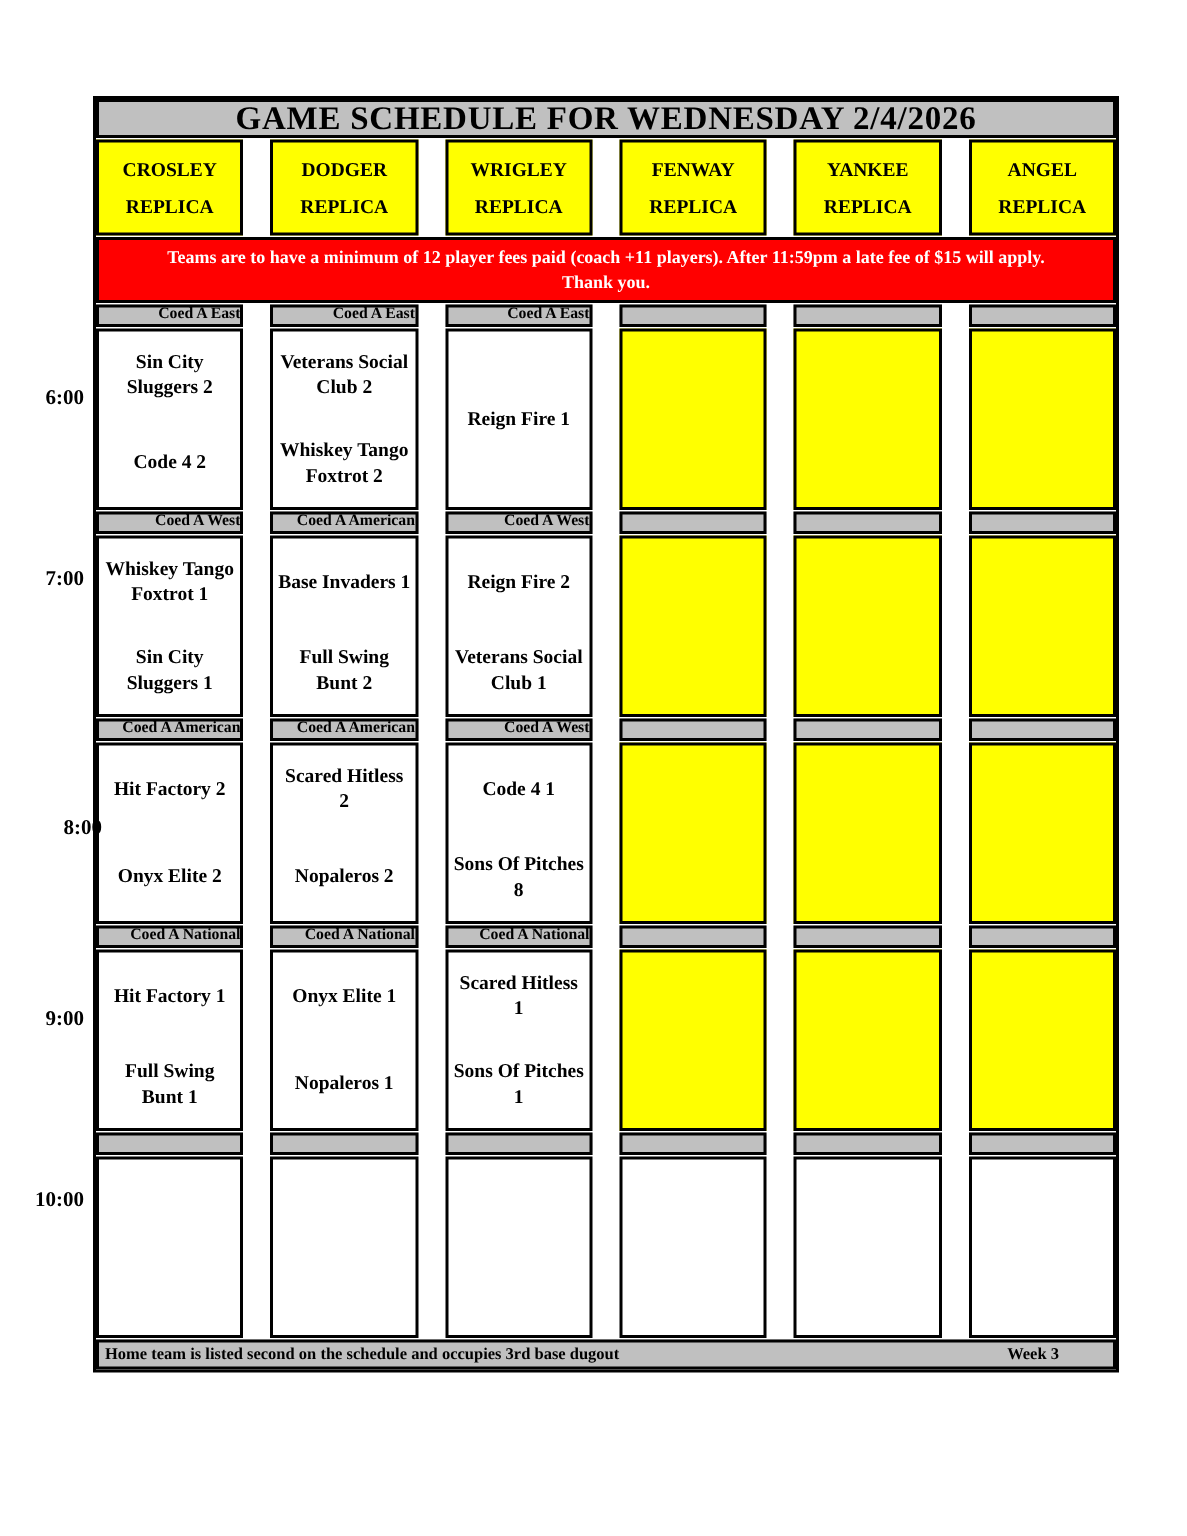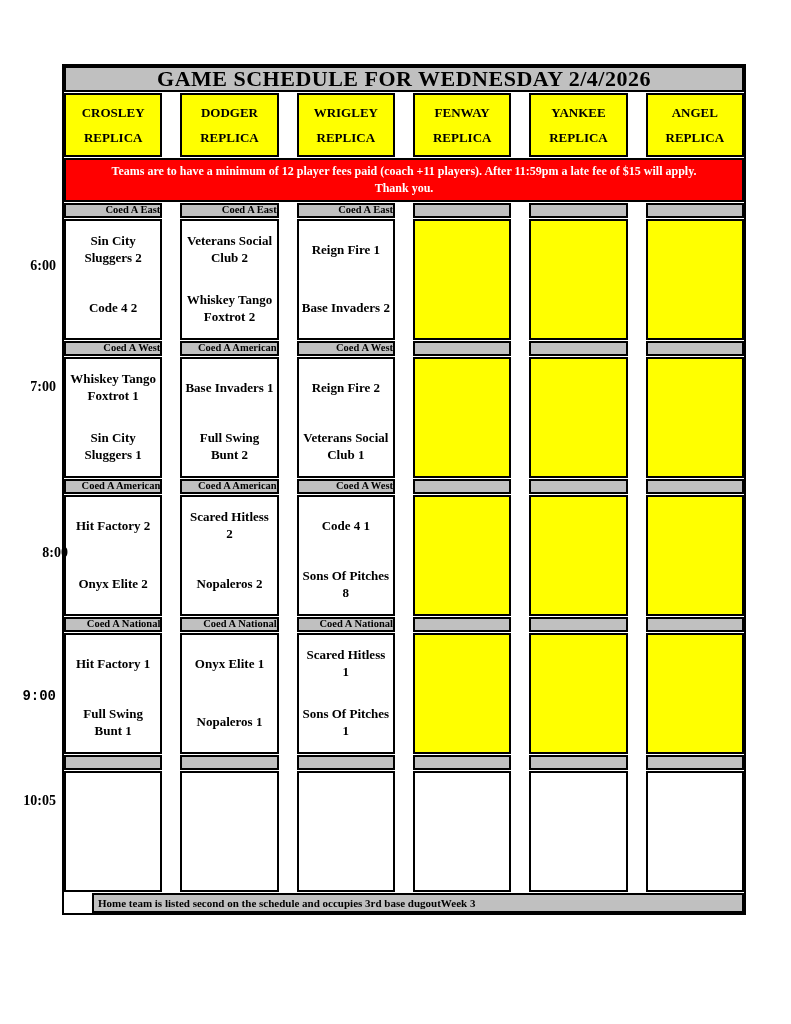--- a/index.html
+++ b/index.html
@@ -62,24 +62,23 @@
   }
   .game-cell.blocked{background:var(--yellow);}
   .game-cell.open{background:var(--white);}
   .team-slot{
     flex:1;display:flex;align-items:center;justify-content:center;
     text-align:center;font-weight:bold;font-size:13px;line-height:1.3;
     padding:0 3px;
   }
   .footer-bar{
     height:20px;background:var(--gray);
-    display:flex;align-items:center;
+    display:flex;align-items:center;justify-content:space-between;
     font-weight:bold;font-size:11px;line-height:1;
     padding:0 36px 0 4px;
-    margin-left:28px;
   }
   .time-label{
     position:absolute;left:0;width:56px;height:24px;
     text-align:right;font-weight:bold;font-size:14px;line-height:24px;
   }
 </style>
 </head>
 <body>
 
 <div class="page">
@@ -147,21 +146,20 @@
     <div class="game-cell scheduled">
       <div class="team-slot">Sin City Sluggers 2</div>
       <div class="team-slot">Code 4 2</div>
     </div>
     <div class="game-cell scheduled">
       <div class="team-slot">Veterans Social Club 2</div>
       <div class="team-slot">Whiskey Tango Foxtrot 2</div>
     </div>
     <div class="game-cell scheduled">
       <div class="team-slot">Reign Fire 1</div>
-      <div class="team-slot">Base Invaders 2</div>
     </div>
     <div class="game-cell blocked">
       <div class="team-slot"></div>
       <div class="team-slot"></div>
     </div>
     <div class="game-cell blocked">
       <div class="team-slot"></div>
       <div class="team-slot"></div>
     </div>
     <div class="game-cell blocked">
@@ -363,17 +361,17 @@
       <span>Home team is listed second on the schedule and occupies 3rd base dugout</span>
       <span>Week 3</span>
     </div>
 
   </div>
 
   <div id="time-labels">
       <div class="time-label" style="top: 237px; margin-top: 17px;">6:00</div>
       <div class="time-label" style="top: 375px;">7:00</div>
       <div class="time-label" style="top: 541px; margin-left: 12px;">8:00</div>
-      <div class="time-label" style="top: 684px; font-family: Liberation Mono, monospace;">9:00</div>
-      <div class="time-label" style="top: 789px;">10:05</div>
+      <div class="time-label" style="top: 668px;">9:00</div>
+      <div class="time-label" style="top: 789px;">10:00</div>
     </div>
 
 </div>
 
 </body></html>

